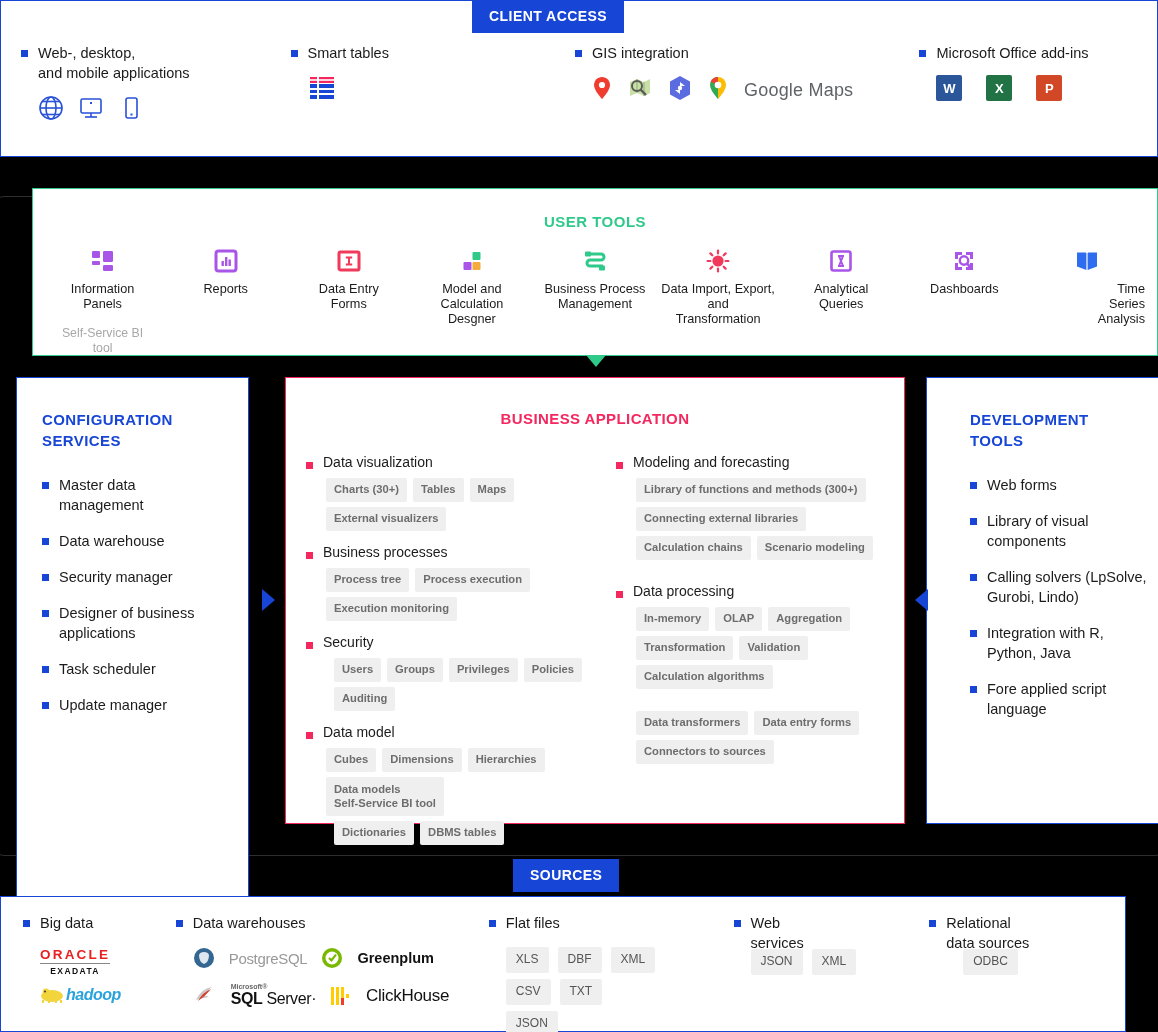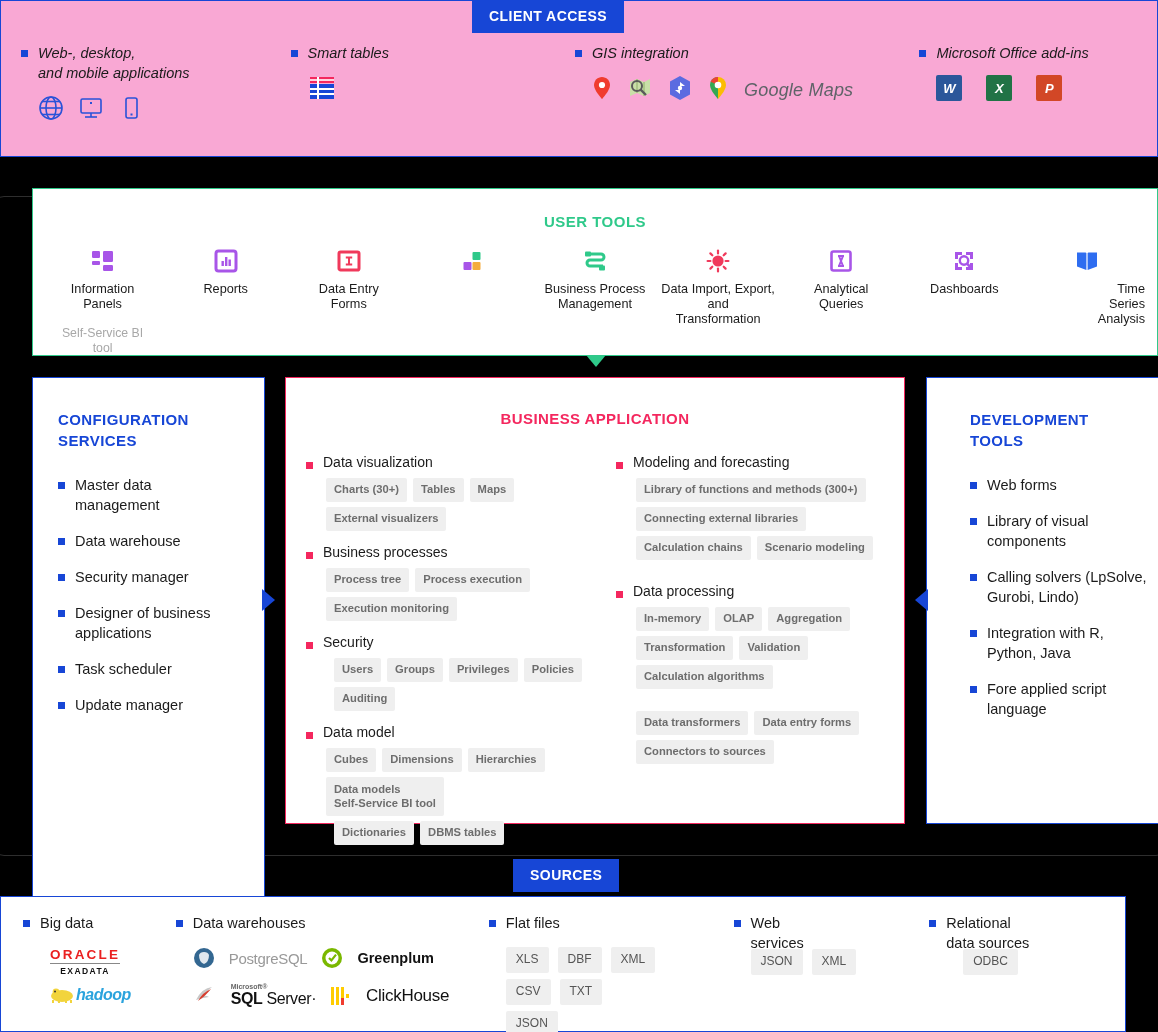--- a/index.html
+++ b/index.html
@@ -21,21 +21,21 @@
     margin-top:7px;margin-right:10px;
   }
   .b-blue{background:#1746d6;}
   .b-pink{background:#f4275e;}
   .li{display:flex;align-items:flex-start;}
   .li .txt{font-size:14.5px;line-height:20px;color:#1b1b1b;}
 
   
   #client-access{
     position:absolute;left:0;top:0;width:1158px;height:157px;
-    background:#f9a8d4;border:1.5px solid #1746d6;box-sizing:border-box;font-style:italic;
+    background:#ffffff;border:1.5px solid #1746d6;box-sizing:border-box;
   }
   .section-tab{
     position:absolute;background:#1746d6;color:#fff;
     font-size:14px;font-weight:bold;letter-spacing:.45px;
     padding:8px 17px 9px;z-index:30;
   }
   #tab-client{left:472px;top:0px;}
   #tab-sources{left:513px;top:859px;}
   .ca-cols{display:flex;position:absolute;left:0;top:42px;width:100%;}
   .ca-col{box-sizing:border-box;}
@@ -66,21 +66,21 @@
   .ut-item .ut-label{font-size:12.7px;line-height:15px;color:#1b1b1b;}
   .ut-item .ut-sub{font-size:12.3px;line-height:15px;color:#a8a8a8;margin-top:14px;}
   .green-arrow{
     position:absolute;left:586px;top:355px;width:0;height:0;
     border-left:10px solid transparent;border-right:10px solid transparent;
     border-top:12px solid #2fc98a;z-index:20;
   }
 
   
   .panel{position:absolute;background:#fff;box-sizing:border-box;}
-  #cfg-panel{left:32px;top:377px;width:233px;height:535px;border:1.5px solid #1746d6;}
+  #cfg-panel{left:16px;top:377px;width:233px;height:535px;border:1.5px solid #1746d6;}
   #biz-panel{left:285px;top:377px;width:620px;height:447px;border:1.5px solid #f4275e;}
   #dev-panel{left:926px;top:377px;width:250px;height:447px;border:1.5px solid #1746d6;}
 
   .panel-title{font-size:15px;font-weight:bold;letter-spacing:.4px;line-height:21px;}
   .t-blue{color:#1746d6;} .t-pink{color:#f4275e;}
 
   #cfg-panel .panel-title{margin:31px 0 0 25px;width:160px;}
   #cfg-list{margin:24px 0 0 25px;}
   #cfg-list .li{margin-bottom:16px;width:175px;}
 
@@ -299,20 +299,22 @@
     </div>
 
     <div class="ut-item">
       <div class="ut-ico">
         <svg width="24" height="24" viewBox="0 0 24 24">
             <rect x="12.5" y="3" width="8" height="8" rx="1" fill="#2fc98a"></rect>
             <rect x="3.5" y="13" width="8" height="8" rx="1" fill="#a855e8"></rect>
             <rect x="12.5" y="13" width="8" height="8" rx="1" fill="#f5ac3d"></rect>
           </svg>
       </div>
+      <div class="ut-label" style="white-space:pre-line;">Model and Calculation
+Desgner</div>
       <div class="ut-sub"></div>
     </div>
 
     <div class="ut-item">
       <div class="ut-ico">
         <svg width="24" height="24" viewBox="0 0 24 24">
             <path d="M5 5 h13 a3 3 0 0 1 0 6 h-11 a3 3 0 0 0 0 6 h13" fill="none" stroke="#2fc98a" stroke-width="3"></path>
             <rect x="2" y="2.5" width="6" height="5" rx="1" fill="#2fc98a"></rect>
             <rect x="16" y="16.5" width="6" height="5" rx="1" fill="#2fc98a"></rect>
           </svg>
@@ -557,21 +559,21 @@
 <div class="arrow-r" id="arrow-dev-biz"></div>
 
 <div id="sources">
   <div class="src-cols">
 
     <div class="src-col" style="width:178px;padding-left:22px;">
       <div class="head">
         <span class="bullet b-blue"></span>
         <span class="txt">Big data</span>
       </div>
-      <div class="logo-stack" style="margin-left:27px;align-items:flex-start;">
+      <div class="logo-stack" style="margin-left:17px;align-items:flex-start;">
         <div>
           <div class="oracle">ORACLE</div>
           <div class="exadata">EXADATA</div>
         </div>
         <div class="hadoop" style="margin-top:4px;">
           <svg width="26" height="16" viewBox="0 0 26 16" style="vertical-align:-3px;">
               <ellipse cx="12" cy="9" rx="11" ry="6" fill="#f2d43c"></ellipse>
               <circle cx="6" cy="5" r="3.4" fill="#f2d43c"></circle>
               <circle cx="5" cy="4.5" r="1" fill="#333"></circle>
               <path d="M3 13 v3 M9 13 v3 M16 13 v3 M21 13 v3" stroke="#f2d43c" stroke-width="2"></path>

